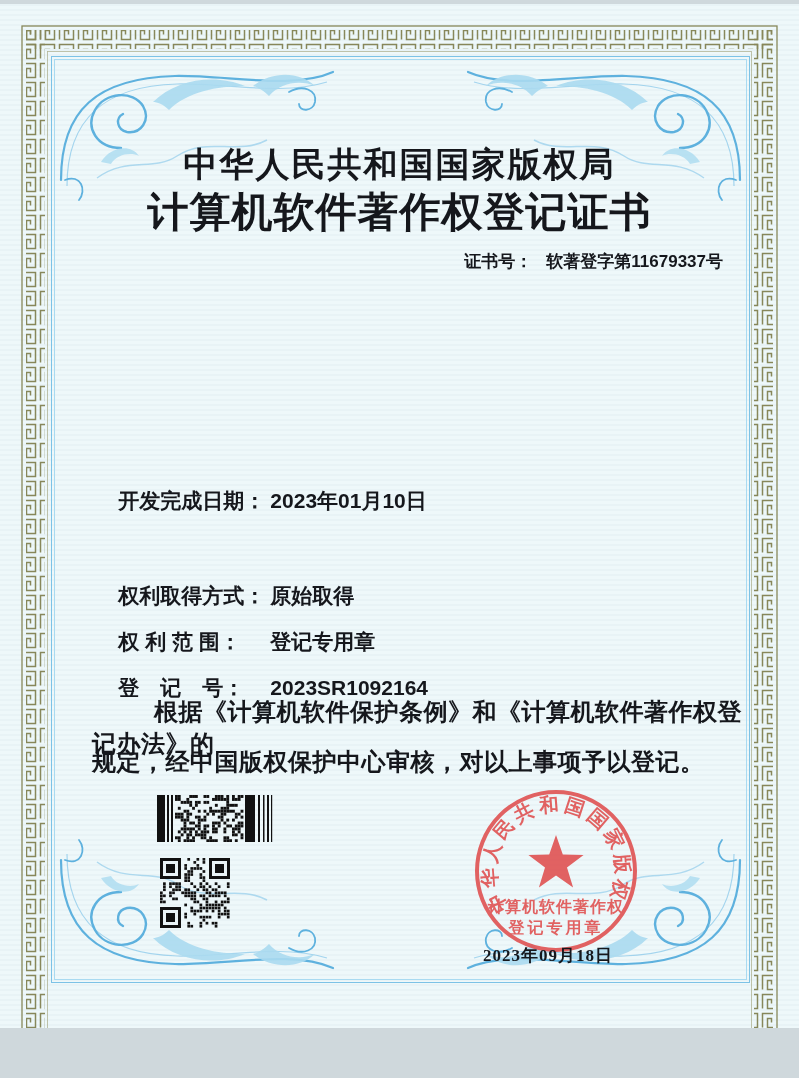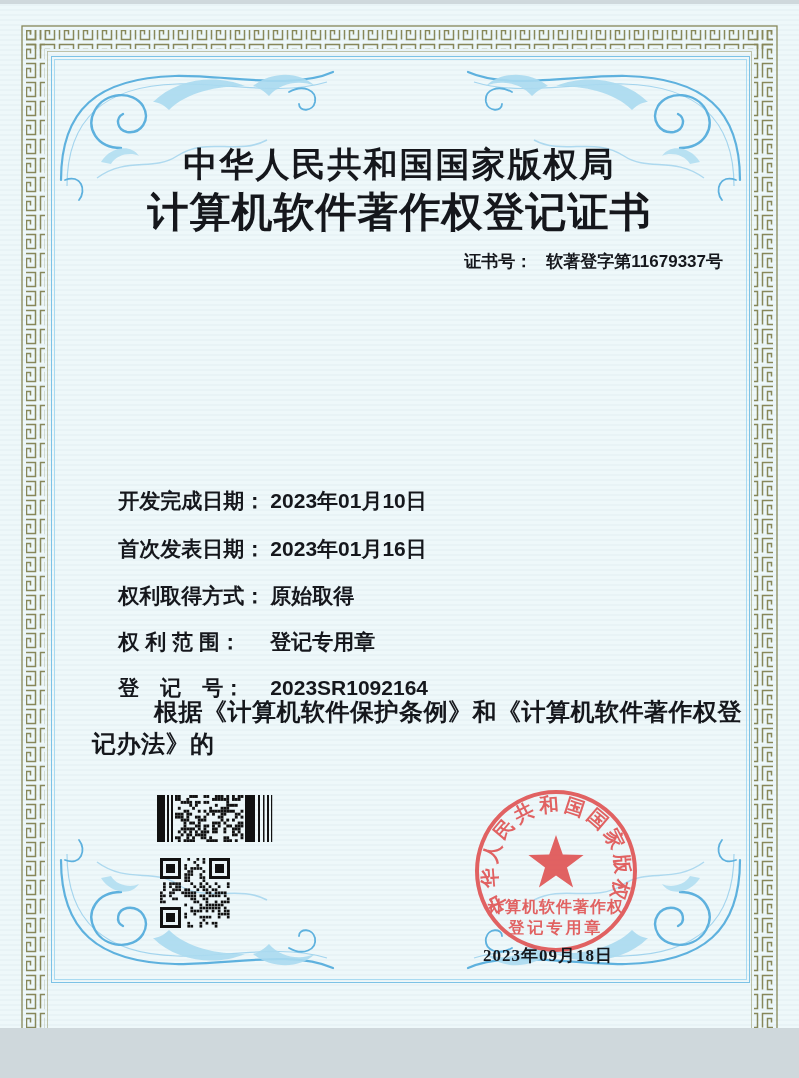--- a/index.html
+++ b/index.html
@@ -108,34 +108,32 @@
 
   <div class="authority-title">中华人民共和国国家版权局</div>
   <div class="cert-title">计算机软件著作权登记证书</div>
   <div class="certno">
     <span class="lbl">证书号：</span><span>软著登字第11679337号</span>
   </div>
 
   <div class="field r3">
     <span class="flabel">开发完成日期：</span><span class="fvalue">2023年01月10日</span>
   </div>
-  <div class="field r4">
-    <span class="flabel">首次发表日期：</span><span class="fvalue">2023年01月16日</span>
-  </div>
   <div class="field r5">
     <span class="flabel">权利取得方式：</span><span class="fvalue">原始取得</span>
   </div>
   <div class="field r6">
     <span class="flabel">权 利 范 围：</span><span class="fvalue">登记专用章</span>
   </div>
   <div class="field r7">
     <span class="flabel">登　记　号：</span><span class="fvalue">2023SR1092164</span>
   </div>
 
   <div class="statement st1">根据《计算机软件保护条例》和《计算机软件著作权登记办法》的</div>
+  <div class="statement st2">规定，经中国版权保护中心审核，对以上事项予以登记。</div>
 
   <svg class="barcode" width="118" height="47" viewBox="0 0 118 47">
     <rect x="0" y="0" width="8" height="47" fill="#111"></rect>
     <rect x="10" y="0" width="2" height="47" fill="#111"></rect>
     <rect x="14" y="0" width="2" height="47" fill="#111"></rect>
     <g id="bc-noise" fill="#111">
         <rect x="18" y="0" width="2.85" height="2.95"></rect>
         <rect x="20.85" y="0" width="2.85" height="2.95"></rect>
         <rect x="32.25" y="0" width="2.85" height="2.95"></rect>
         <rect x="35.1" y="0" width="2.85" height="2.95"></rect>

